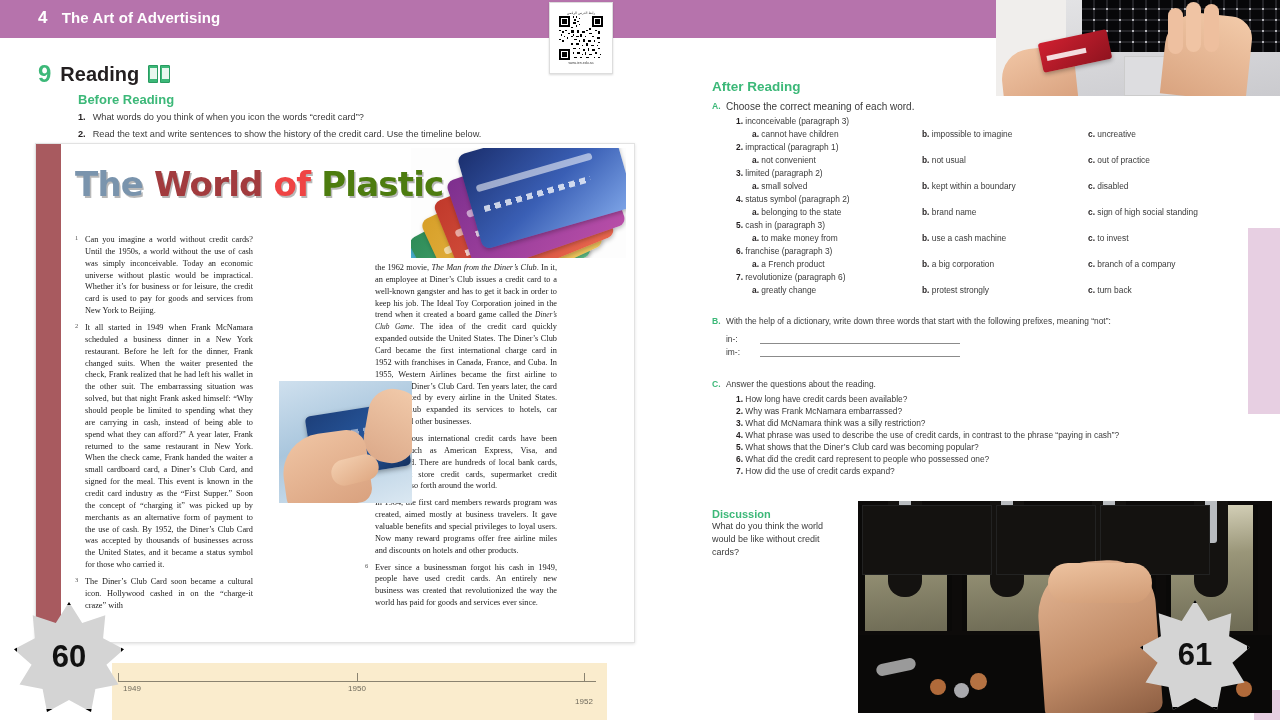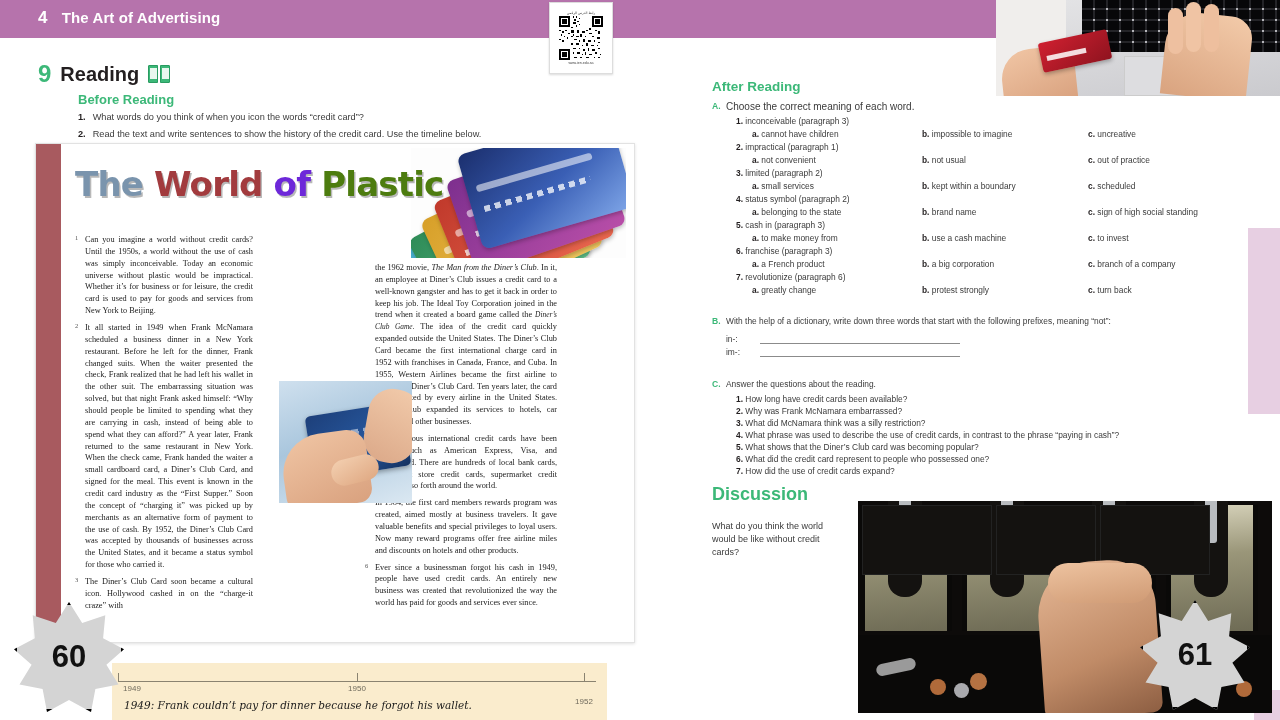--- a/index.html
+++ b/index.html
@@ -57,21 +57,21 @@
   }
   .panel-spine { position: absolute; left: 0; top: 0; width: 25px; height: 500px; background: #a85a5f; }
   .panel-body { position: absolute; left: 25px; top: 0; right: 0; bottom: 0; background: #fff; }
 
   
   .headline { position: absolute; left: 14px; top: 20px; font-size: 34px; font-weight: bold; letter-spacing: -0.8px;
     font-family: "DejaVu Sans", sans-serif; white-space: nowrap; z-index: 3; }
   .headline span { text-shadow: 1.5px 1.5px 0 rgba(0,0,0,.28); }
   .hw-the { color: #7a94ad; }
   .hw-world { color: #a23b3e; }
-  .hw-of { color: #6d28d9; margin-top: 12px; }
+  .hw-of { color: #ef4444; margin-top: 12px; }
   .hw-plastic { color: #4d7c0f; }
 
   
   .cards-photo {
     position: absolute; right: 8px; top: 4px; width: 215px; height: 110px; z-index: 2;
     overflow: hidden; background: #fdfdfd;
   }
   .cards-photo .card {
     position: absolute; width: 158px; height: 98px; border-radius: 8px;
     box-shadow: 0 2px 4px rgba(0,0,0,.25);
@@ -196,21 +196,21 @@
   .taskB .txt { position: absolute; left: 14px; top: 0; font-size: 8.4px; color: #3b3b3b; }
   .prefix-row { position: absolute; font-size: 8.4px; color: #3b3b3b; }
   .prefix-line { position: absolute; height: 1px; background: #8b8b8b; width: 200px; }
 
   .taskC { position: absolute; left: 712px; top: 379px; width: 560px; }
   .taskC .lbl { position: absolute; left: 0; top: 0; font-size: 8.6px; font-weight: bold; color: #3cb878; }
   .taskC .txt { position: absolute; left: 14px; top: 0; font-size: 8.4px; color: #3b3b3b; }
   .cq { position: absolute; left: 24px; font-size: 8.4px; color: #3b3b3b; }
   .cq b { color: #231f20; }
 
-  .discussion-title { position: absolute; left: 712px; top: 484px; color: #3cb878; font-size: 18px; font-weight: bold; text-align: center; }
+  .discussion-title { position: absolute; left: 712px; top: 508px; color: #3cb878; font-size: 11px; font-weight: bold; text-align: center; }
   .discussion-text { position: absolute; left: 712px; top: 520px; width: 130px; font-size: 9px; color: #3b3b3b; line-height: 1.45; }
 
   .register-photo { position: absolute; left: 858px; top: 501px; width: 414px; height: 212px; overflow: hidden; background: #14110f; }
   .rp .drawer { position: absolute; left: 0; top: 0; width: 414px; height: 134px; background: #0d0b0a; }
   .rp .bay { position: absolute; top: 4px; width: 92px; height: 126px;
     background: linear-gradient(175deg,#d8d4bc,#9a9679 40%,#6e6b55);
     border-left: 5px solid #0a0908; border-right: 5px solid #0a0908; }
   .rp .b1 { left: 2px; } .rp .b2 { left: 104px; } .rp .b3 { left: 206px; } .rp .b4 { left: 308px; }
   .rp .clip { position: absolute; top: 0px; width: 34px; height: 96px; background: #141210; border-radius: 0 0 16px 16px; }
   .rp .clip::after { content:""; position:absolute; left: 11px; top:-4px; width: 12px; height: 46px; background:#b9bcc0; border-radius: 3px; }
@@ -427,21 +427,20 @@
 </div>
 
 <div class="timeline">
   <div class="tl-axis"></div>
   <div class="tl-tick" style="left:6px;"></div>
   <div class="tl-tick" style="left:245px;"></div>
   <div class="tl-tick" style="left:472px;"></div>
   <div class="tl-label" style="left:20px;">1949</div>
   <div class="tl-label" style="left:245px;">1950</div>
   <div class="tl-label" style="left:472px;margin-top:13px;">1952</div>
-  <div class="tl-note">1949: Frank couldn’t pay for dinner because he forgot his wallet.</div>
 </div>
 
 <div class="page-star" id="star-60">
   <div class="shape"></div>
   <div class="num">60</div>
 </div>
 
 <div class="right-photo-top rpt">
   <div class="laptop"></div>
   <div class="keys"></div>
@@ -484,23 +483,23 @@
     <div class="vopt oa"><b>a.</b> <span>not convenient</span></div>
     <div class="vopt ob"><b>b.</b> <span>not usual</span></div>
     <div class="vopt oc"><b>c.</b> <span>out of practice</span></div>
   </div>
 
   <div class="vrow">
     <div class="vword">
       <b>3.</b>
       <span>limited (paragraph 2)</span>
     </div>
-    <div class="vopt oa"><b>a.</b> <span>small services</span></div>
+    <div class="vopt oa"><b>a.</b> <span>small solved</span></div>
     <div class="vopt ob"><b>b.</b> <span>kept within a boundary</span></div>
-    <div class="vopt oc"><b>c.</b> <span>scheduled</span></div>
+    <div class="vopt oc"><b>c.</b> <span>disabled</span></div>
   </div>
 
   <div class="vrow">
     <div class="vword">
       <b>4.</b>
       <span>status symbol (paragraph 2)</span>
     </div>
     <div class="vopt oa"><b>a.</b> <span>belonging to the state</span></div>
     <div class="vopt ob"><b>b.</b> <span>brand name</span></div>
     <div class="vopt oc"><b>c.</b> <span>sign of high social standing</span></div>

